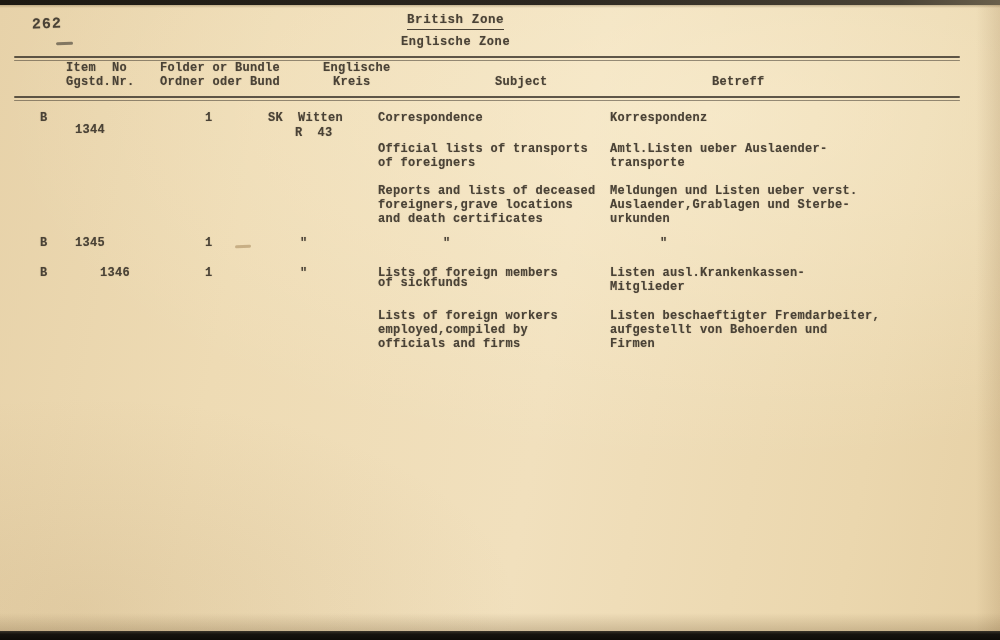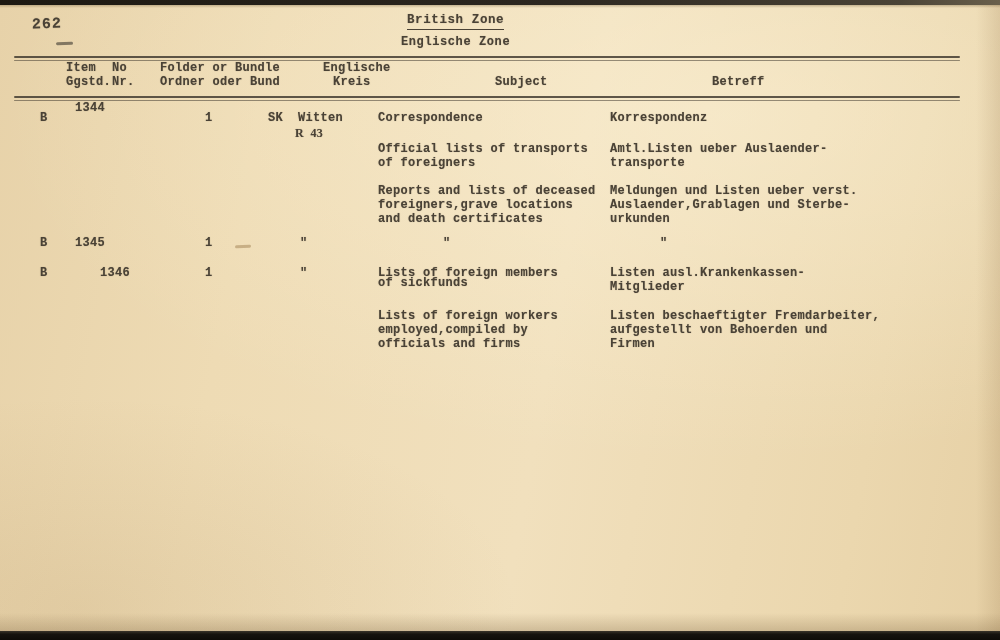--- a/index.html
+++ b/index.html
@@ -60,24 +60,24 @@
   <span class="t" style="left:112px;top:75px;">Nr.</span>
   <span class="t" style="left:160px;top:75px;">Ordner oder Bund</span>
   <span class="t" style="left:333px;top:75px;">Kreis</span>
   <span class="t" style="left:495px;top:75px;">Subject</span>
   <span class="t" style="left:712px;top:75px;">Betreff</span>
 
   <div class="rule" style="left:14px;top:96px;width:946px;height:1.7px;"></div>
   <div class="rule faint" style="left:14px;top:100px;width:946px;"></div>
 
   <span class="t" style="left:40px;top:111px;">B</span>
-  <span class="t" style="left:75px;top:101px;">1344</span>
+  <span class="t" style="left:75px;top:123px;">1344</span>
   <span class="t" style="left:205px;top:111px;">1</span>
   <span class="t" style="left:268px;top:111px;">SK  Witten</span>
-  <span class="t" style="left:295px;top:126px;font-family:Liberation Serif, serif;">R  43</span>
+  <span class="t" style="left:295px;top:126px;">R  43</span>
 
   <span class="t" style="left:378px;top:111px;">Correspondence</span>
   <span class="t" style="left:610px;top:111px;">Korrespondenz</span>
 
   <span class="t" style="left:378px;top:142px;">Official lists of transports</span>
   <span class="t" style="left:378px;top:156px;">of foreigners</span>
   <span class="t" style="left:610px;top:142px;">Amtl.Listen ueber Auslaender-</span>
   <span class="t" style="left:610px;top:156px;">transporte</span>
 
   <span class="t" style="left:378px;top:184px;">Reports and lists of deceased</span>

